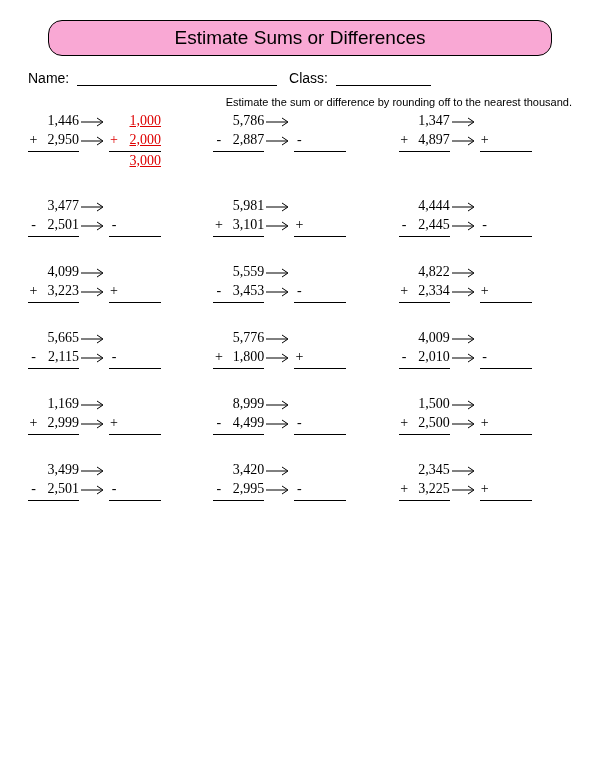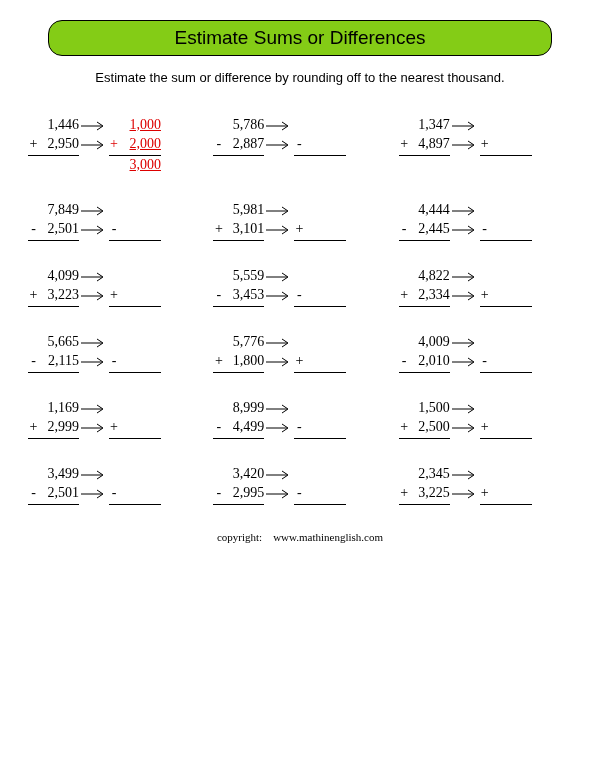--- a/index.html
+++ b/index.html
@@ -8,42 +8,42 @@
     font-family: "Comic Sans MS", cursive, sans-serif;
     background: #fff;
     width: 600px;
   }
   .page {
     padding: 20px 28px 12px 28px;
   }
   .title-box {
     border: 1px solid #000;
     border-radius: 14px;
-    background: #84cc16;
+    background: #f9a8d4;
     text-align: center;
     font-size: 19px;
     padding: 6px 0;
     margin: 0 20px 14px 20px;
   }
   .meta-line {
     font-size: 14px;
     margin-bottom: 10px;
   }
   .blank {
     display: inline-block;
     border-bottom: 1px solid #000;
     height: 14px;
     vertical-align: bottom;
   }
   .blank.name { width: 200px; margin-left: 4px; margin-right: 8px;}
   .blank.class { width: 95px; margin-left: 4px;}
   .instruction {
-    text-align: center;
-    font-size: 13px;
-    margin-bottom: 31px;
+    text-align: right;
+    font-size: 11px;
+    margin-bottom: 4px;
   }
   .grid {
     display: grid;
     grid-template-columns: repeat(3, 1fr);
     column-gap: 12px;
     row-gap: 26px;
     font-family: "Times New Roman", serif;
     font-size: 14px;
   }
   .problem {
@@ -101,20 +101,26 @@
     margin-top: 26px;
   }
 </style>
 </head>
 <body>
 
 <div class="page">
 
   <div class="title-box">Estimate Sums or Differences</div>
 
+  <div class="meta-line">
+    <span>Name:</span>
+    <span class="blank name"></span>
+    <span>Class:</span>
+    <span class="blank class"></span>
+  </div>
 
   <div class="instruction">Estimate the sum or difference by rounding off to the nearest thousand.</div>
 
   <div class="grid" id="grid">
       <div class="problem">
         <div class="left-col">
           <div class="num-line">
             <span class="op"></span>
             <span class="num">1,446</span>
             <span class="arrow"><svg width="28" height="10" viewBox="0 0 28 10">
@@ -209,21 +215,21 @@
             <span class="ans-op">+</span>
             <span class="ans-blank"></span>
           </div>
           <div class="ans-rule"></div>
         </div>
       </div>
       <div class="problem">
         <div class="left-col">
           <div class="num-line">
             <span class="op"></span>
-            <span class="num">7,849</span>
+            <span class="num">3,477</span>
             <span class="arrow"><svg width="28" height="10" viewBox="0 0 28 10">
                 <line x1="1" y1="5" x2="22" y2="5" stroke="#000" stroke-width="1"></line>
                 <polyline points="17,1 23,5 17,9" fill="none" stroke="#000" stroke-width="1"></polyline>
               </svg></span>
           </div>
           <div class="num-line">
             <span class="op">-</span>
             <span class="num">2,501</span>
             <span class="arrow"><svg width="28" height="10" viewBox="0 0 28 10">
                 <line x1="1" y1="5" x2="22" y2="5" stroke="#000" stroke-width="1"></line>
@@ -687,18 +693,13 @@
           </div>
           <div class="num-line">
             <span class="ans-op">+</span>
             <span class="ans-blank"></span>
           </div>
           <div class="ans-rule"></div>
         </div>
       </div>
     </div>
 
-  <div class="footer">
-    <span>copyright:</span>
-    &nbsp;&nbsp;
-    <span>www.mathinenglish.com</span>
-  </div>
 </div>
 
 </body></html>

